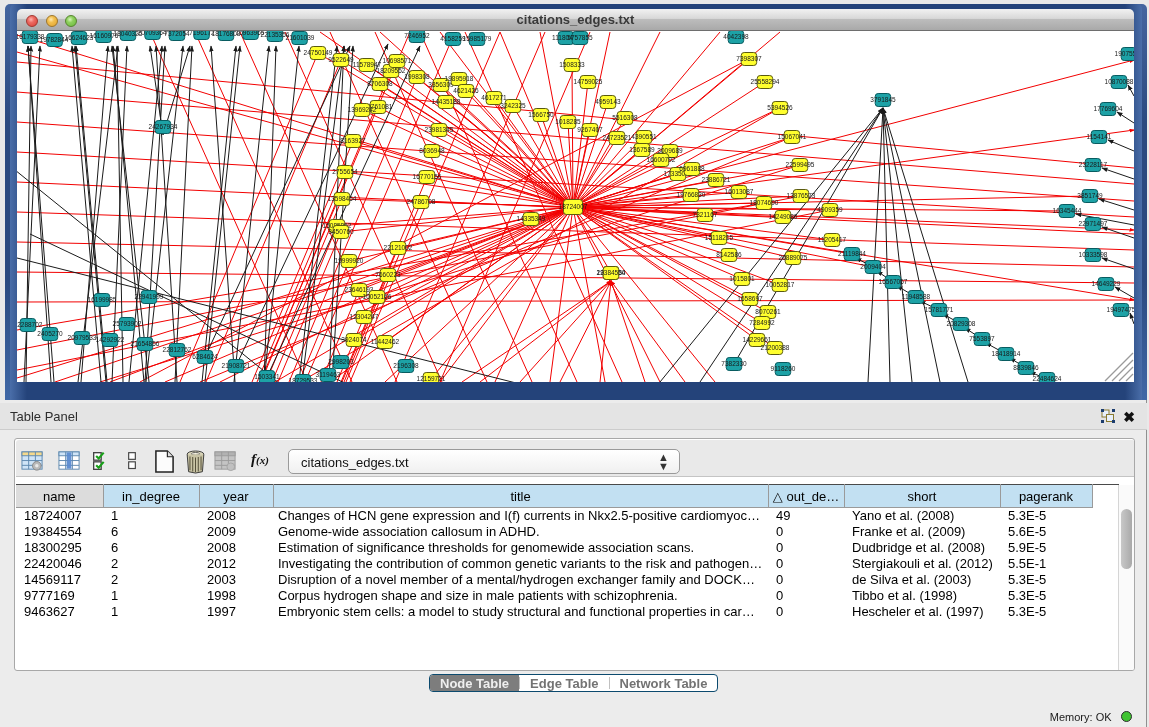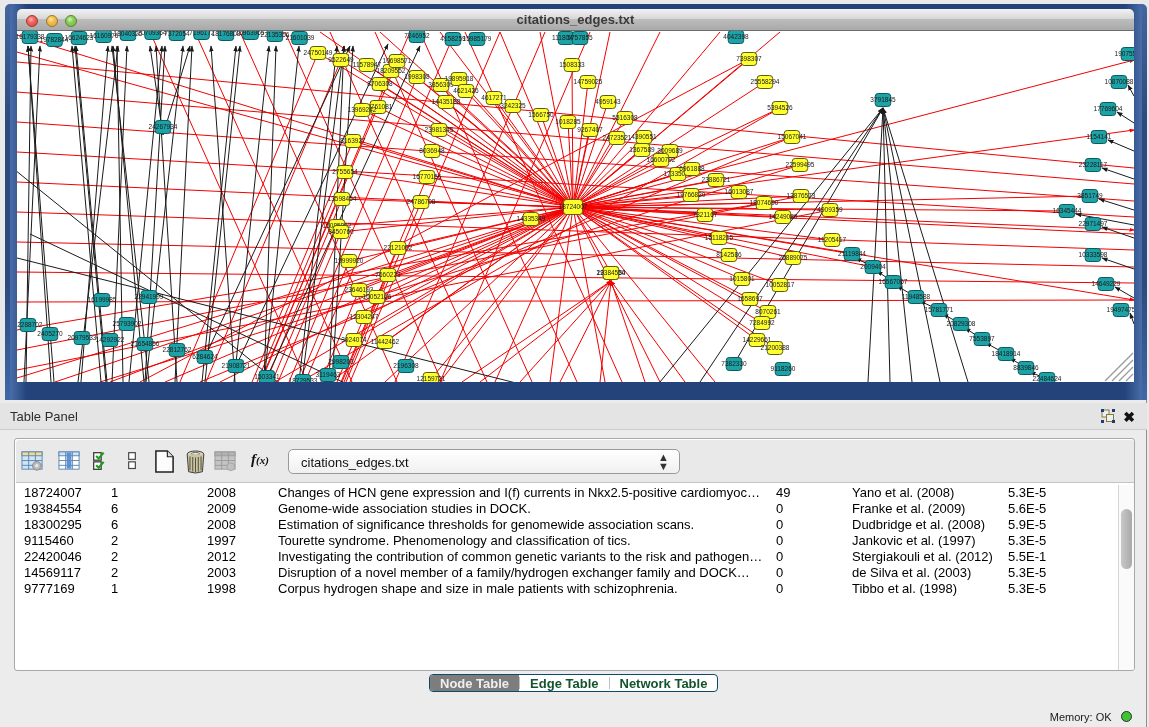--- a/index.html
+++ b/index.html
@@ -14,41 +14,41 @@
 #tl-y { left:28.5px; background:radial-gradient(circle at 4px 3.5px,#ffe9b0 0%,#f2bf4e 35%,#e0a22e 100%); border:0.5px solid #9e762a; }
 #tl-g { left:48px; background:radial-gradient(circle at 4px 3.5px,#d7f5bb 0%,#8ed05e 35%,#69b93a 100%); border:0.5px solid #57852f; }
 
 #panel { position:absolute; left:0; top:400px; width:1147px; height:327px; background:#ececec; border-right:1px solid #909090; }
 #phead { position:absolute; left:0; top:3px; width:1147px; height:27px; background:#e4e4e4; border-bottom:1px solid #cccccc; }
 #phead .t { position:absolute; left:10px; top:6px; font-size:13px; color:#2e2e2e; }
 #pclose { position:absolute; right:12px; top:6px; font-size:14px; font-weight:900; color:#111; }
 #pfloat { position:absolute; right:32px; top:6px; width:14px; height:14px; }
 #inner { position:absolute; left:14px; top:38px; width:1121px; height:233px; }
 #toolbox { position:absolute; left:0; top:0; width:1121px; height:233px; border:1px solid #a8a8a8; border-radius:3px; background:#ffffff; overflow:hidden; }
-#toolbar { position:absolute; left:1px; top:1px; width:1119px; height:43px; background:#e9e9e9; border-bottom:1px solid #c4c4c4; border-radius:3px 3px 0 0; }
+#toolbar { position:absolute; left:1px; top:1px; width:1119px; height:37px; background:#e9e9e9; border-bottom:1px solid #c4c4c4; border-radius:3px 3px 0 0; }
 #dropdown { position:absolute; left:272px; top:9px; width:392px; height:25px; background:linear-gradient(180deg,#ffffff,#f0f0f0); border:1px solid #9a9a9a; border-radius:5px; }
 #dropdown .dt { position:absolute; left:12px; top:5px; font-size:13px; color:#111; }
 #dropdown .ar { position:absolute; right:10px; top:3px; font-size:11px; color:#333; line-height:9px; }
 table#tbl { position:absolute; left:1px; top:45px; border-collapse:collapse; table-layout:fixed; width:1103px; font-size:13px; color:#000; background:#fff; }
 #tbl th { height:23px; font-weight:400; background:#c2e0f2; border:1px solid #9a9a9a; border-top:1px solid #4a4a4a; overflow:hidden; white-space:nowrap; }
 #tbl th.c-name { background:#dcdcdc; border-left:none; }
 #tbl td { height:16px; padding:0 0 0 8px; overflow:hidden; white-space:nowrap; border:none; }
 #tbl td.c-title { padding-left:5px;margin-left:21px; }
 #tbl col.c-name { width:87px; }
 #tbl col.c-ind { width:96px; }
 #tbl col.c-year { width:74px; }
 #tbl col.c-title { width:495px; }
 #tbl col.c-out { width:76px; }
 #tbl col.c-short { width:156px; }
 #tbl col.c-pr { width:92px; }
 #tbl col.c-fill { width:27px; }
 #vscroll { position:absolute; right:0px; top:46px; width:16px; height:187px; background:#fafafa; border-left:1px solid #d5d5d5; }
 #vthumb { position:absolute; left:1.5px; top:24px; width:11px; height:60px; background:linear-gradient(90deg,#c8c8c8,#a9a9a9); border-radius:6px; }
 #tabs { position:absolute; left:429px; top:274px; height:18px; display:flex; border:1px solid #0c4a6e; border-radius:4px; overflow:hidden; background:#fff; font-size:13px; font-weight:700; }
-#tabs .tab { padding:1px 10px 0 10px; color:#14532d; }
+#tabs .tab { padding:1px 10px 0 10px; color:#737373; }
 #tabs .sel { background:#7d7d7d; color:#efefef; }
 #tabs .sep { width:1px; background:#c0c0c0; margin:2px 0; }
 .icon { position:absolute; top:10px; }
 </style></head>
 <body>
 <div id="win">
   <div id="winframe"></div>
   <div id="winframe2"></div>
   <div id="titlebar">
     <div class="tl" id="tl-r"></div>
@@ -626,87 +626,97 @@
             <col class="c-name">
             <col class="c-ind">
             <col class="c-year">
             <col class="c-title">
             <col class="c-out">
             <col class="c-short">
             <col class="c-pr">
             <col class="c-fill">
           </colgroup>
         <tbody>
+            <tr>
+              <th class="c-name">name</th>
+              <th class="c-ind">in_degree</th>
+              <th class="c-year">year</th>
+              <th class="c-title">title</th>
+              <th class="c-out">△ out_de…</th>
+              <th class="c-short">short</th>
+              <th class="c-pr">pagerank</th>
+              <th class="c-fill" style="background:#fff;border:none;border-top:1px solid #4a4a4a;"></th>
+            </tr>
         <tr>
               <td class="c-name">18724007</td>
               <td class="c-ind">1</td>
               <td class="c-year">2008</td>
               <td class="c-title">Changes of HCN gene expression and I(f) currents in Nkx2.5-positive cardiomyoc…</td>
               <td class="c-out">49</td>
               <td class="c-short">Yano et al. (2008)</td>
               <td class="c-pr">5.3E-5</td>
               <td class="c-fill"></td>
             </tr>
 <tr>
               <td class="c-name">19384554</td>
               <td class="c-ind">6</td>
               <td class="c-year">2009</td>
-              <td class="c-title">Genome-wide association studies in DOCK.</td>
+              <td class="c-title">Genome-wide association callosum in ADHD.</td>
               <td class="c-out">0</td>
               <td class="c-short">Franke et al. (2009)</td>
               <td class="c-pr">5.6E-5</td>
               <td class="c-fill"></td>
             </tr>
 <tr>
               <td class="c-name">18300295</td>
               <td class="c-ind">6</td>
               <td class="c-year">2008</td>
               <td class="c-title">Estimation of significance thresholds for genomewide association scans.</td>
               <td class="c-out">0</td>
               <td class="c-short">Dudbridge et al. (2008)</td>
               <td class="c-pr">5.9E-5</td>
               <td class="c-fill"></td>
             </tr>
 <tr>
-              <td class="c-name">9115460</td>
-              <td class="c-ind">2</td>
-              <td class="c-year">1997</td>
-              <td class="c-title">Tourette syndrome. Phenomenology and classification of tics.</td>
-              <td class="c-out">0</td>
-              <td class="c-short">Jankovic et al. (1997)</td>
-              <td class="c-pr">5.3E-5</td>
-              <td class="c-fill"></td>
-            </tr>
-<tr>
               <td class="c-name">22420046</td>
               <td class="c-ind">2</td>
               <td class="c-year">2012</td>
               <td class="c-title">Investigating the contribution of common genetic variants to the risk and pathogen…</td>
               <td class="c-out">0</td>
               <td class="c-short">Stergiakouli et al. (2012)</td>
               <td class="c-pr">5.5E-1</td>
               <td class="c-fill"></td>
             </tr>
 <tr>
               <td class="c-name">14569117</td>
               <td class="c-ind">2</td>
               <td class="c-year">2003</td>
-              <td class="c-title">Disruption of a novel member of a family/hydrogen exchanger family and DOCK…</td>
+              <td class="c-title">Disruption of a novel member of a mental/hydrogen exchanger family and DOCK…</td>
               <td class="c-out">0</td>
               <td class="c-short">de Silva et al. (2003)</td>
               <td class="c-pr">5.3E-5</td>
               <td class="c-fill"></td>
             </tr>
 <tr>
               <td class="c-name">9777169</td>
               <td class="c-ind">1</td>
               <td class="c-year">1998</td>
               <td class="c-title">Corpus hydrogen shape and size in male patients with schizophrenia.</td>
               <td class="c-out">0</td>
               <td class="c-short">Tibbo et al. (1998)</td>
+              <td class="c-pr">5.3E-5</td>
+              <td class="c-fill"></td>
+            </tr>
+<tr>
+              <td class="c-name">9463627</td>
+              <td class="c-ind">1</td>
+              <td class="c-year">1997</td>
+              <td class="c-title">Embryonic stem cells: a model to study structural and functional properties in car…</td>
+              <td class="c-out">0</td>
+              <td class="c-short">Hescheler et al. (1997)</td>
               <td class="c-pr">5.3E-5</td>
               <td class="c-fill"></td>
             </tr>
       </tbody>
         </table>
       <div id="vscroll">
           <div id="vthumb"></div>
         </div>
     </div>
   </div>

